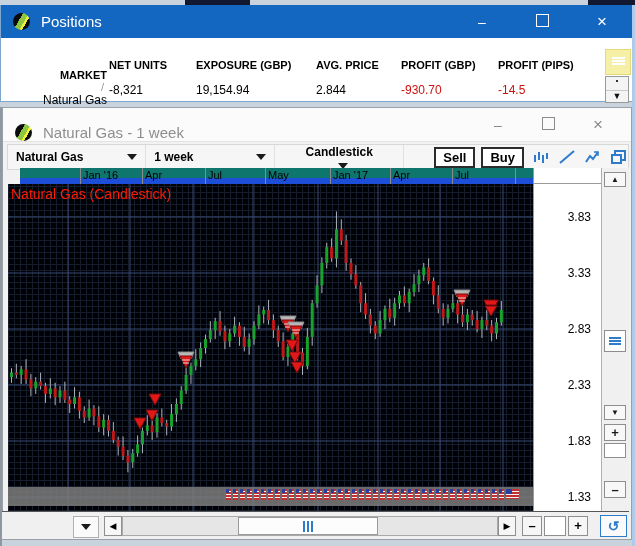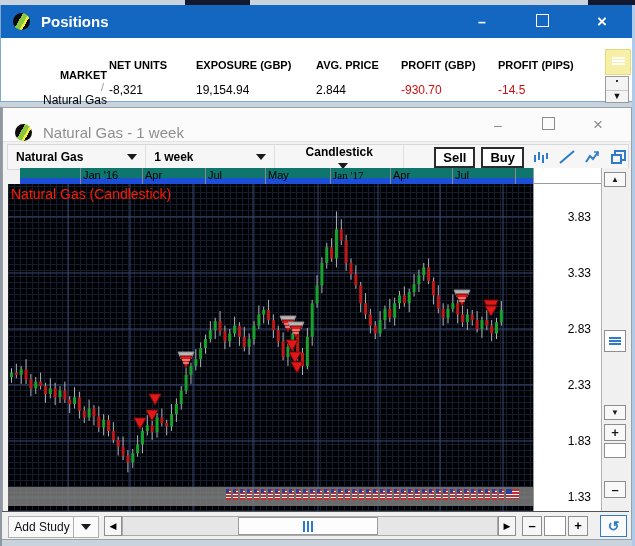--- a/index.html
+++ b/index.html
@@ -5,21 +5,21 @@
   html,body{margin:0;padding:0;}
   body{font-family:"Liberation Sans",sans-serif;}
   #screen{position:relative;width:635px;height:546px;background:#c9d3de;overflow:hidden;}
   .abs{position:absolute;}
 
   
   .back-frag{background:#121830;}
 
   
   #pos-win{left:0;top:5px;width:633px;height:97px;background:#fff;border:1px solid #7fa8cf;border-top:none;box-sizing:border-box;}
-  #pos-titlebar{position:absolute;left:0;top:0;width:100%;height:33px;background:#1467c0;display:flex;align-items:center;font-weight:bold;}
+  #pos-titlebar{position:absolute;left:0;top:0;width:100%;height:33px;background:#1467c0;display:flex;align-items:center;}
   .oanda-icon{width:17px;height:17px;border-radius:50%;background:
       linear-gradient(120deg, rgba(0,0,0,0) 38%, #8dc63f 38%, #8dc63f 60%, #f2ee3c 60%, #f2ee3c 70%, rgba(0,0,0,0) 70%), #0b0b0b;
       margin-left:12px;flex:0 0 auto;}
   #pos-title{color:#fff;font-size:15px;margin-left:11px;}
   .win-controls{position:absolute;top:0;height:33px;display:flex;align-items:center;}
   #pos-controls{right:0;width:180px;}
   .ctl{width:60px;text-align:center;font-size:14px;color:#fff;cursor:default;}
   .ctl .sq{display:inline-block;width:11px;height:11px;border:1px solid #fff;}
   
   #pos-table{position:absolute;left:0;top:33px;width:600px;height:62px;background:#fff;font-size:12px;}
@@ -209,21 +209,21 @@
       <div class="xtick-sep" style="left: 185px;"></div>
       <div class="xtick-sep" style="left: 245px;"></div>
       <div class="xtick-sep" style="left: 310px;"></div>
       <div class="xtick-sep" style="left: 370px;"></div>
       <div class="xtick-sep" style="left: 432px;"></div>
       <div class="xtick-sep" style="left: 495px;"></div>
       <div class="xtick-label" style="left: 63px;">Jan '16</div>
       <div class="xtick-label" style="left: 125px;">Apr</div>
       <div class="xtick-label" style="left: 188px;">Jul</div>
       <div class="xtick-label" style="left: 248px;">May</div>
-      <div class="xtick-label" style="left: 313px; font-family: Liberation Serif, serif;">Jan '17</div>
+      <div class="xtick-label" style="left: 313px;">Jan '17</div>
       <div class="xtick-label" style="left: 373px;">Apr</div>
       <div class="xtick-label" style="left: 435px;">Jul</div>
     </div>
   <div class="abs" id="axis-corner"></div>
 
   <div class="abs" id="chart-canvas">
     <svg id="plot" width="525" height="327">
         <line x1="0" y1="33" x2="525" y2="33" stroke="#394a74" stroke-width="1"></line>
         <line x1="0" y1="89" x2="525" y2="89" stroke="#394a74" stroke-width="1"></line>
         <line x1="0" y1="145" x2="525" y2="145" stroke="#394a74" stroke-width="1"></line>
@@ -550,21 +550,20 @@
     <div id="vthumb" style="top:162px;">
         <div class="grip"></div>
       </div>
     <div class="sbtn arrow" style="top:237px;">▼</div>
     <div class="sbtn pm" style="top:256px;">+</div>
     <div id="vslider" style="top:275px;"></div>
     <div class="sbtn pm" style="top:313px;">–</div>
   </div>
 
   <div class="abs" id="bottom-bar">
-    <div id="add-study">Add Study</div>
     <div id="add-study-arrow">
         <span class="arr"></span>
       </div>
     <div class="hbtn" id="h-left">◀</div>
     <div id="h-track">
       <div id="h-thumb">
           <div class="grip"></div>
         </div>
     </div>
     <div class="hbtn" id="h-right">▶</div>

